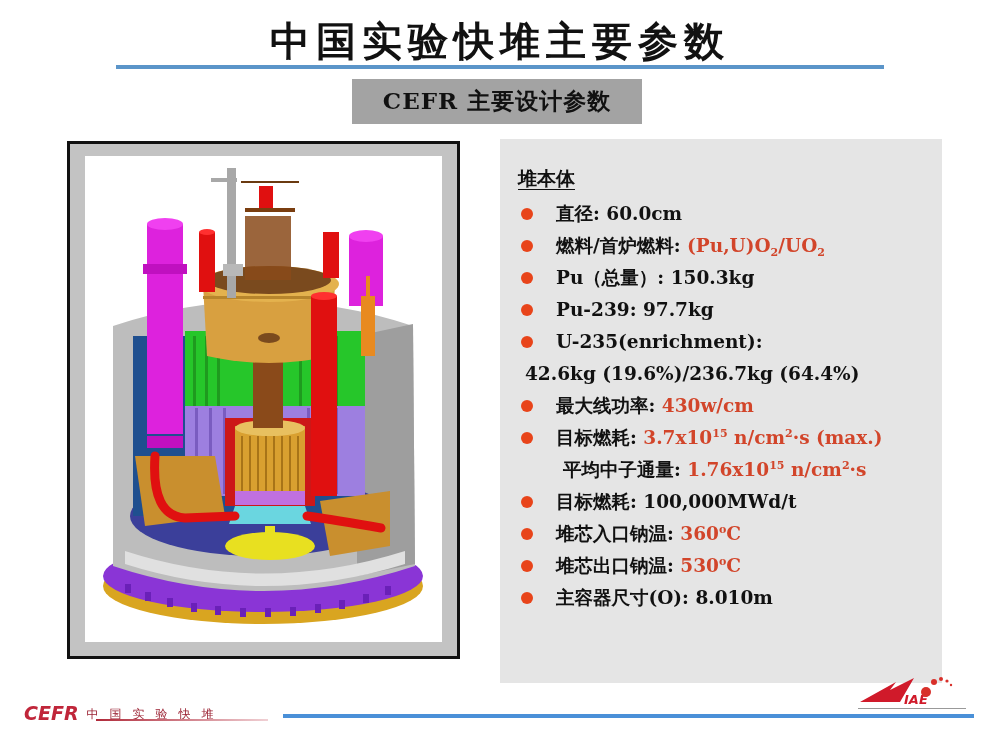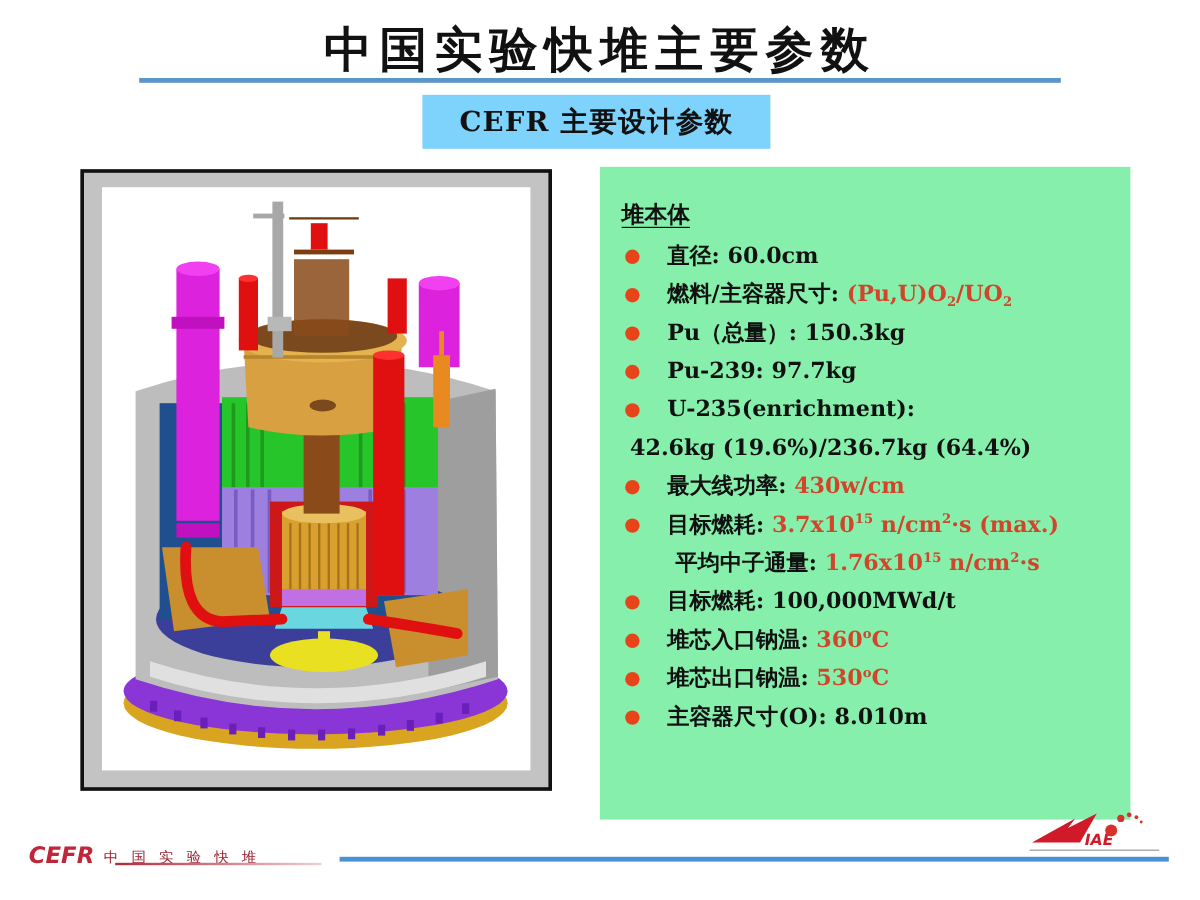--- a/index.html
+++ b/index.html
@@ -10,39 +10,39 @@
       position: absolute; left: 0; top: 14px; width: 1000px; text-align: center;
       font-size: 40px; font-weight: bold; letter-spacing: 6px; color: #111;
       font-family: "DejaVu Serif", serif;
     }
     .title-rule {
       position: absolute; left: 116px; top: 65px; width: 768px; height: 4px;
       background: #5b95c9;
     }
     .subtitle-box {
       position: absolute; left: 352px; top: 79px; width: 290px; height: 45px;
-      background: #7dd3fc; display: flex; align-items: center; justify-content: center;
+      background: #a3a3a3; display: flex; align-items: center; justify-content: center;
     }
     .subtitle {
       font-size: 23px; font-weight: bold; letter-spacing: 1px; color: #111;
       font-family: "DejaVu Serif", serif;
     }
 
     
     .image-frame {
       position: absolute; left: 67px; top: 141px; width: 393px; height: 518px;
       border: 3px solid #111; background: #c3c3c3; padding: 12px 15px 14px 15px;
     }
     .image-inner { width: 100%; height: 100%; background: #ffffff; position: relative; overflow: hidden; }
     .image-inner svg { width: 100%; height: 100%; display: block; }
 
     
     .panel {
       position: absolute; left: 500px; top: 139px; width: 442px; height: 544px;
-      background: #86efac;
+      background: #e5e5e5;
     }
     .section-head {
       position: absolute; left: 18px; top: 27px; font-size: 19px; font-weight: bold;
       text-decoration: underline; text-underline-offset: 4px; color: #111;
     }
     .params { position: absolute; left: 0; top: 59px; width: 100%; list-style: none; }
     .param {
       position: relative; height: 32px; line-height: 32px; font-size: 18.5px; font-weight: bold;
       padding-left: 56px; white-space: nowrap; color: #111;
     }
@@ -202,21 +202,21 @@
 
 <div class="panel">
   <div class="section-head">堆本体</div>
   <ul class="params">
     <li class="param">
       <span class="bullet"></span>
       <span>直径: </span><span>60.0cm</span>
     </li>
     <li class="param">
       <span class="bullet"></span>
-      <span>燃料/主容器尺寸: </span><span class="val-red"><span>(Pu,U)O</span><sub>2</sub><span>/UO</span><sub>2</sub></span>
+      <span>燃料/首炉燃料: </span><span class="val-red"><span>(Pu,U)O</span><sub>2</sub><span>/UO</span><sub>2</sub></span>
     </li>
     <li class="param">
       <span class="bullet"></span>
       <span>Pu（总量）: </span><span>150.3kg</span>
     </li>
     <li class="param">
       <span class="bullet"></span>
       <span>Pu-239: </span><span>97.7kg</span>
     </li>
     <li class="param">

